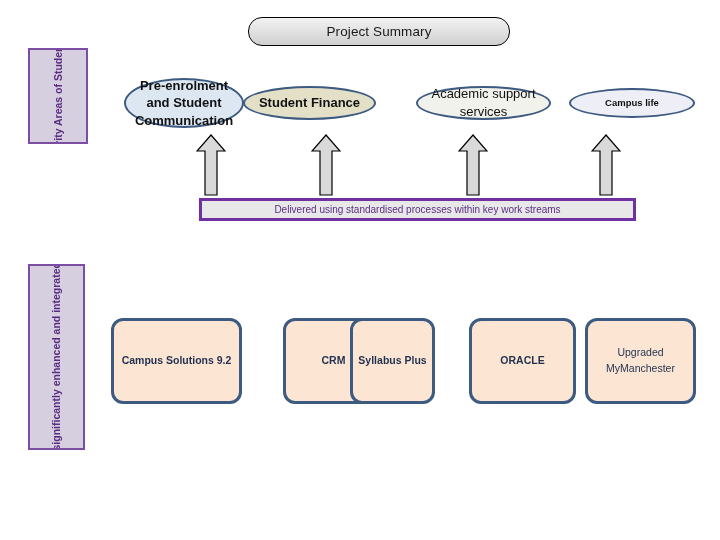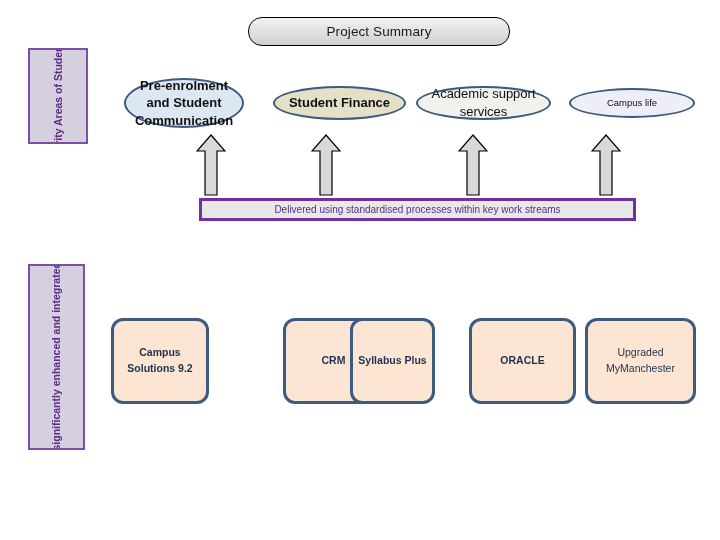--- a/index.html
+++ b/index.html
@@ -94,42 +94,42 @@
     padding: 0 6px;
   }
   #ellipse-preenrolment {
     left: 124px;
     top: 78px;
     width: 120px;
     height: 50px;
     background: #dce7f2;
   }
   #ellipse-student-finance {
-    left: 273px;
+    left: 243px;
     top: 86px;
     width: 133px;
     height: 34px;
     background: #e4e0c8;
   }
   #ellipse-academic-support {
     left: 416px;
     top: 86px;
     width: 135px;
     height: 34px;
     background: #f2f2ec;
   }
   #ellipse-campus-life {
     left: 569px;
     top: 88px;
     width: 126px;
     height: 30px;
     background: #edeef6;
   }
   #ellipse-campus-life .etext {
-    font-weight: normal;
+    font-weight: bold;
     font-size: 9.5px;
   }
   #ellipse-academic-support .etext {
     font-weight: normal;
   }
   #ellipse-student-finance .etext {
     font-weight: bold;
   }
 
   
@@ -174,21 +174,21 @@
     text-align: center;
   }
   .sysbox .stext {
     font-size: 10.5px;
     color: #1f3050;
     line-height: 1.5;
     padding: 0 4px;
   }
   .sysbox.bold .stext { font-weight: bold; }
 
-  #sysbox-0 { left: 111px; width: 98px; }
+  #sysbox-0 { left: 111px; width: 131px; }
   #sysbox-1 { left: 235px; width: 101px; margin-left: 48px; }
   #sysbox-2 { left: 350px; width: 85px; }
   #sysbox-3 { left: 469px; width: 107px; }
   #sysbox-4 { left: 585px; width: 111px; }
 </style>
 </head>
 <body>
 
 <div id="title-banner">
   <span class="title-text">Project Summary</span>

